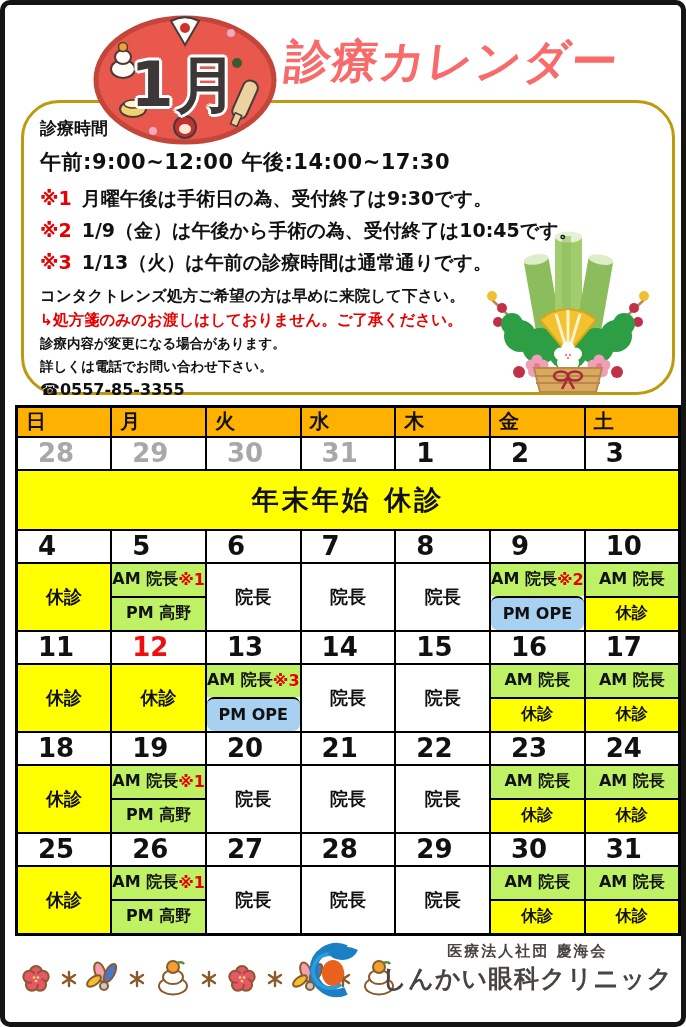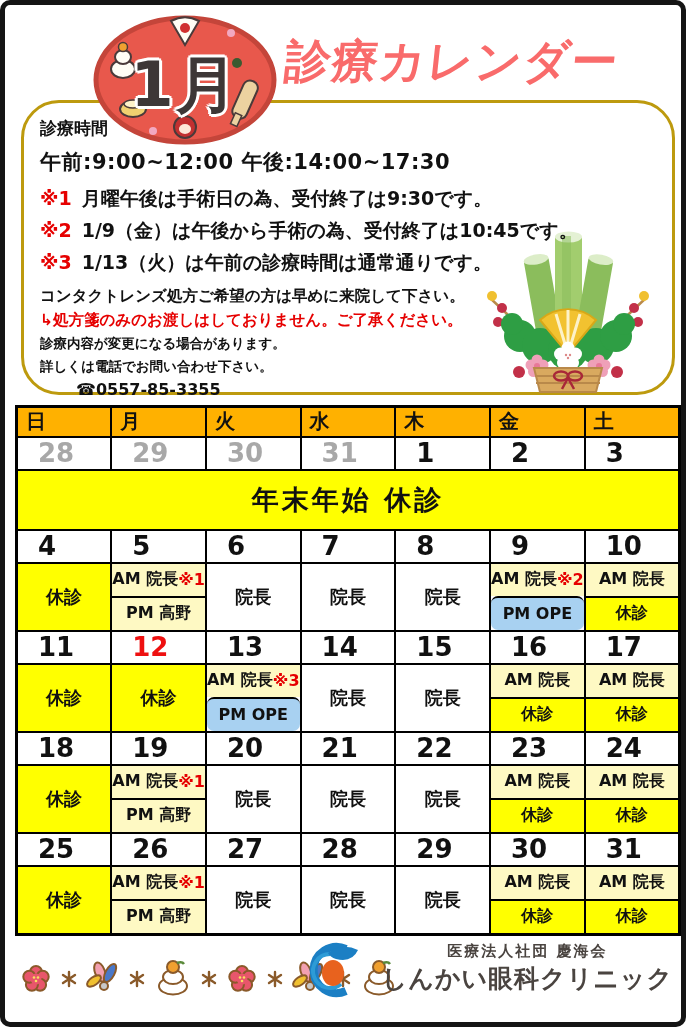--- a/index.html
+++ b/index.html
@@ -22,21 +22,21 @@
   .info-box { position:absolute; top:95px; left:16px; width:654px; height:295px;
     border:3px solid #bd9a0e; border-radius:38px; background:#fff; z-index:1; }
   .info-content { padding:14px 0 0 16px; position:relative; z-index:2; }
   .info-heading { font-size:17px; font-weight:bold; color:#111; margin-bottom:8px; }
   .info-hours { font-size:21px; font-weight:bold; color:#111; margin-bottom:6px; letter-spacing:0.5px; }
   .note { font-size:19px; font-weight:bold; color:#111; line-height:32px; white-space:nowrap; }
   .nmark { color:#e60000; margin-right:10px; }
   .contact-note { font-size:15.5px; font-weight:bold; color:#111; margin-top:6px; line-height:24px; }
   .warning { font-size:15.5px; font-weight:bold; color:#e60000; line-height:24px; }
   .small-note { font-size:13.5px; font-weight:bold; color:#111; line-height:23px; }
-  .phone { font-size:16px; font-weight:bold; color:#111; margin-top:2px;margin-left:36px; }
+  .phone { font-size:16px; font-weight:bold; color:#111; margin-top:2px; }
   .kadomatsu { position:absolute; right:18px; bottom:-2px; z-index:1; }
 
   
   table.calendar { position:absolute; top:400px; left:10px; width:666px;
     border-collapse:collapse; table-layout:fixed; z-index:2; }
   table.calendar th, table.calendar td { border:2px solid #000; }
   table.calendar { border:3px solid #000; }
   th.day { background:#ffb100; height:30px; font-size:20px; font-weight:bold;
     text-align:left; padding-left:8px; color:#111; }
   td.date { height:33px; font-size:26px; font-weight:bold; padding-left:20px;
@@ -49,21 +49,21 @@
   td.sched { height:68px; padding:0; background:#fff; }
   td.sched[data-bg="yellow"] { background:#ffff00; }
   td.sched[data-bg="white"]  { background:#fff; }
   .fullcell { height:100%; display:flex; align-items:center; justify-content:center;
     font-size:18px; font-weight:bold; color:#111; }
   .half { height:32px; display:flex; align-items:center; justify-content:center;
     font-size:16px; font-weight:bold; color:#111; }
   .half + .half { border-top:2px solid #000; height:34px; }
   .half[data-bg="yellow"] { background:#ffff00; }
   .half[data-bg="blue"]   { background:#a8d1f1;border-radius:7px; }
-  .half[data-bg="white"]  { background:#fef9c3; }
+  .half[data-bg="white"]  { background:#bef264; }
   .mark { color:#e60000; }
 
   
   .footer { position:absolute; top:930px; left:0; width:100%; height:92px; }
   .deco-row { position:absolute; left:14px; top:24px; display:flex; align-items:center; gap:7px; }
   .logo-block { position:absolute; right:8px; top:2px; display:flex; align-items:center; gap:20px; }
   .logo-text { text-align:center; color:#4a4440; }
   .logo-corp { font-size:15px; font-weight:bold; letter-spacing:2px; }
   .logo-jp { font-size:25px; font-weight:bold; letter-spacing:1px; margin-top:1px; }
   .logo-en { font-size:14px; font-weight:bold; letter-spacing:5px; margin-top:3px; }

